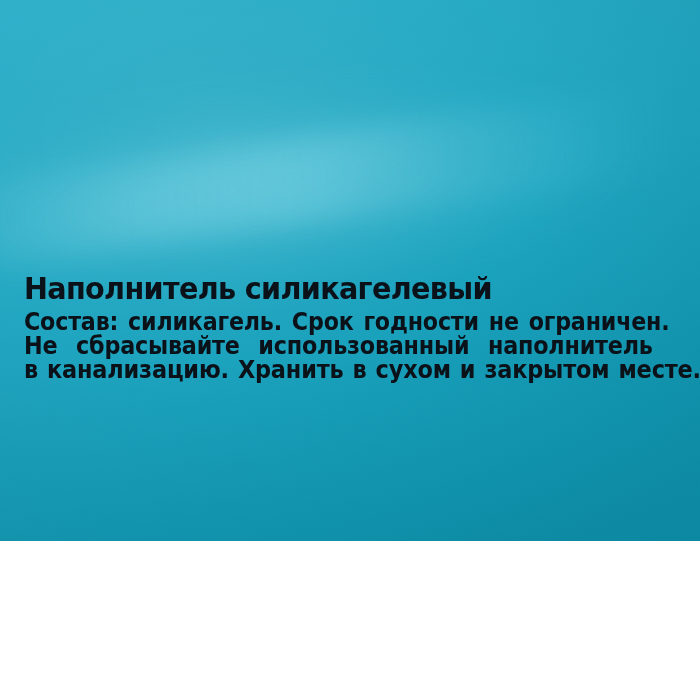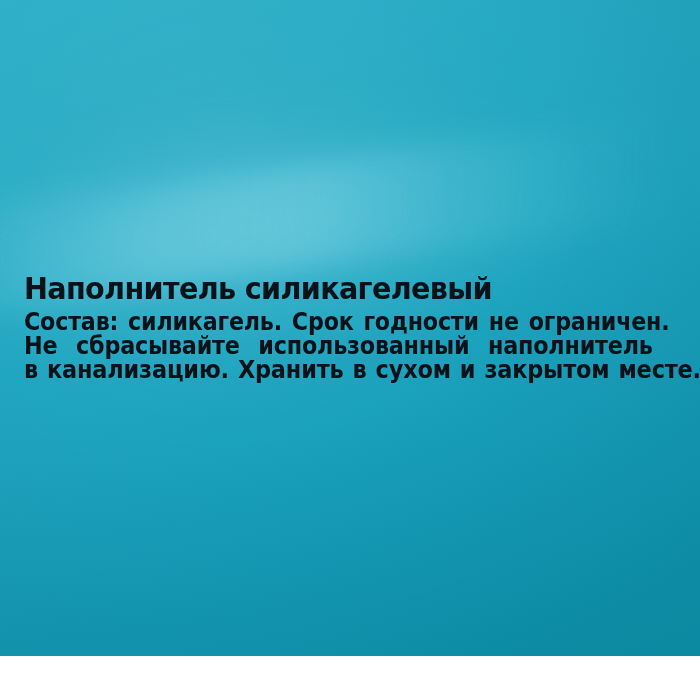--- a/index.html
+++ b/index.html
@@ -10,21 +10,21 @@
     overflow: hidden;
   }
 
   body {
     font-family: "Liberation Sans", sans-serif;
   }
 
   #package-label {
     position: relative;
     width: 700px;
-    height: 656px;
+    height: 541px;
     background: #ec4899;
     overflow: hidden;
   }
 
   
   .surface-base {
     position: absolute;
     inset: 0;
     background:
       linear-gradient(160deg,

